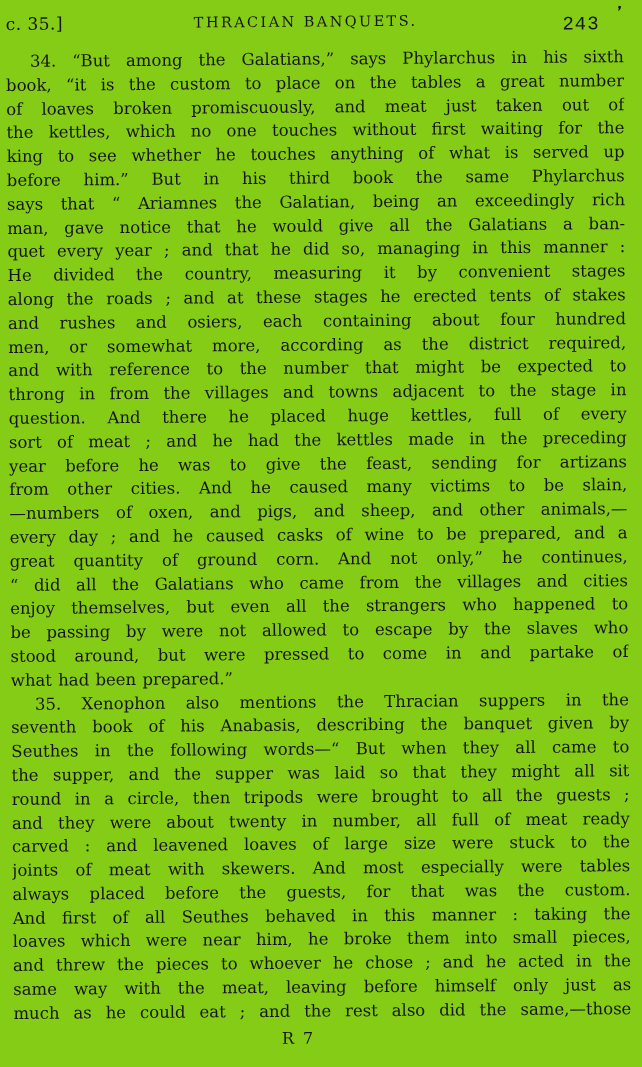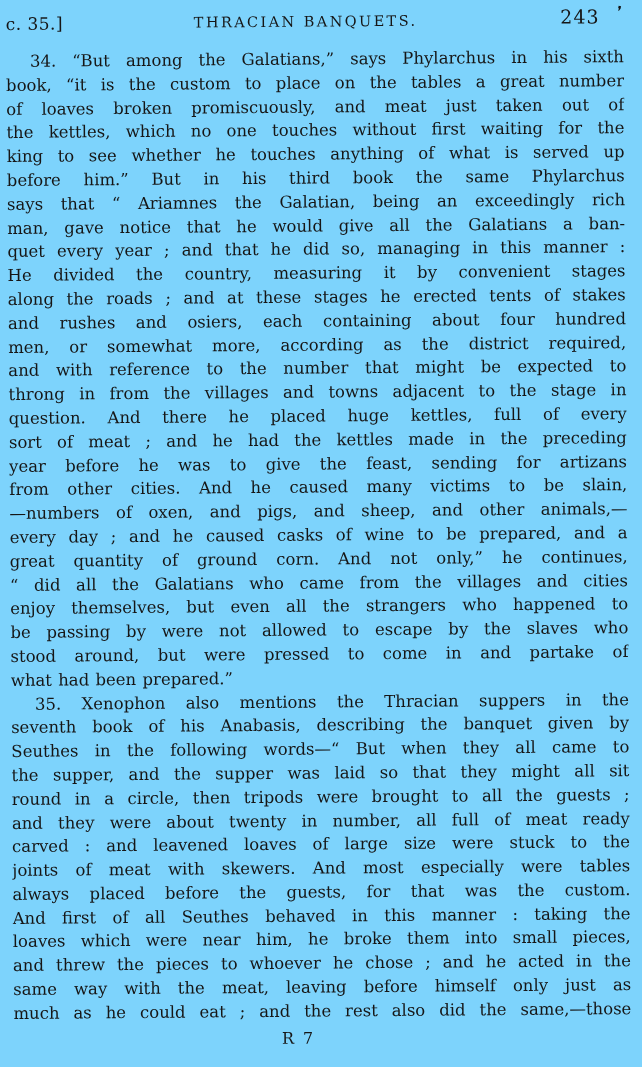--- a/index.html
+++ b/index.html
@@ -1,20 +1,20 @@
 <!DOCTYPE html>
 <html><head>
 <meta charset="utf-8">
 <style>
   html, body { margin: 0; padding: 0; background: #ffffff; }
   .page {
     position: relative;
     width: 642px;
     height: 1067px;
-    background: #7dd3fc;
+    background: #84cc16;
     overflow: hidden;
     font-family: "DejaVu Serif", "Liberation Serif", serif;
     color: #161616;
   }
   .tilt {
     position: absolute;
     left: 0; top: 0; right: 0; bottom: 0;
     padding: 10px 14px 0 10px;
     transform: rotate(-0.45deg);
     transform-origin: 0 55%;
@@ -35,23 +35,24 @@
     left: 50%;
     top: 6px;
     transform: translateX(-54%);
     font-size: 14.5px;
     letter-spacing: 2.4px;
     white-space: nowrap;
   }
   .pagenum {
     position: absolute;
     right: 24px;
-    top: 0;
+    top: 8px;
     font-size: 19px;
     letter-spacing: 1px;
+    font-family: Liberation Mono, monospace;
   }
   .ink-mark {
     position: absolute;
     right: 2px;
     top: -2px;
     font-size: 14px;
     transform: rotate(14deg);
     color: #111;
   }
   main { display: block; }

